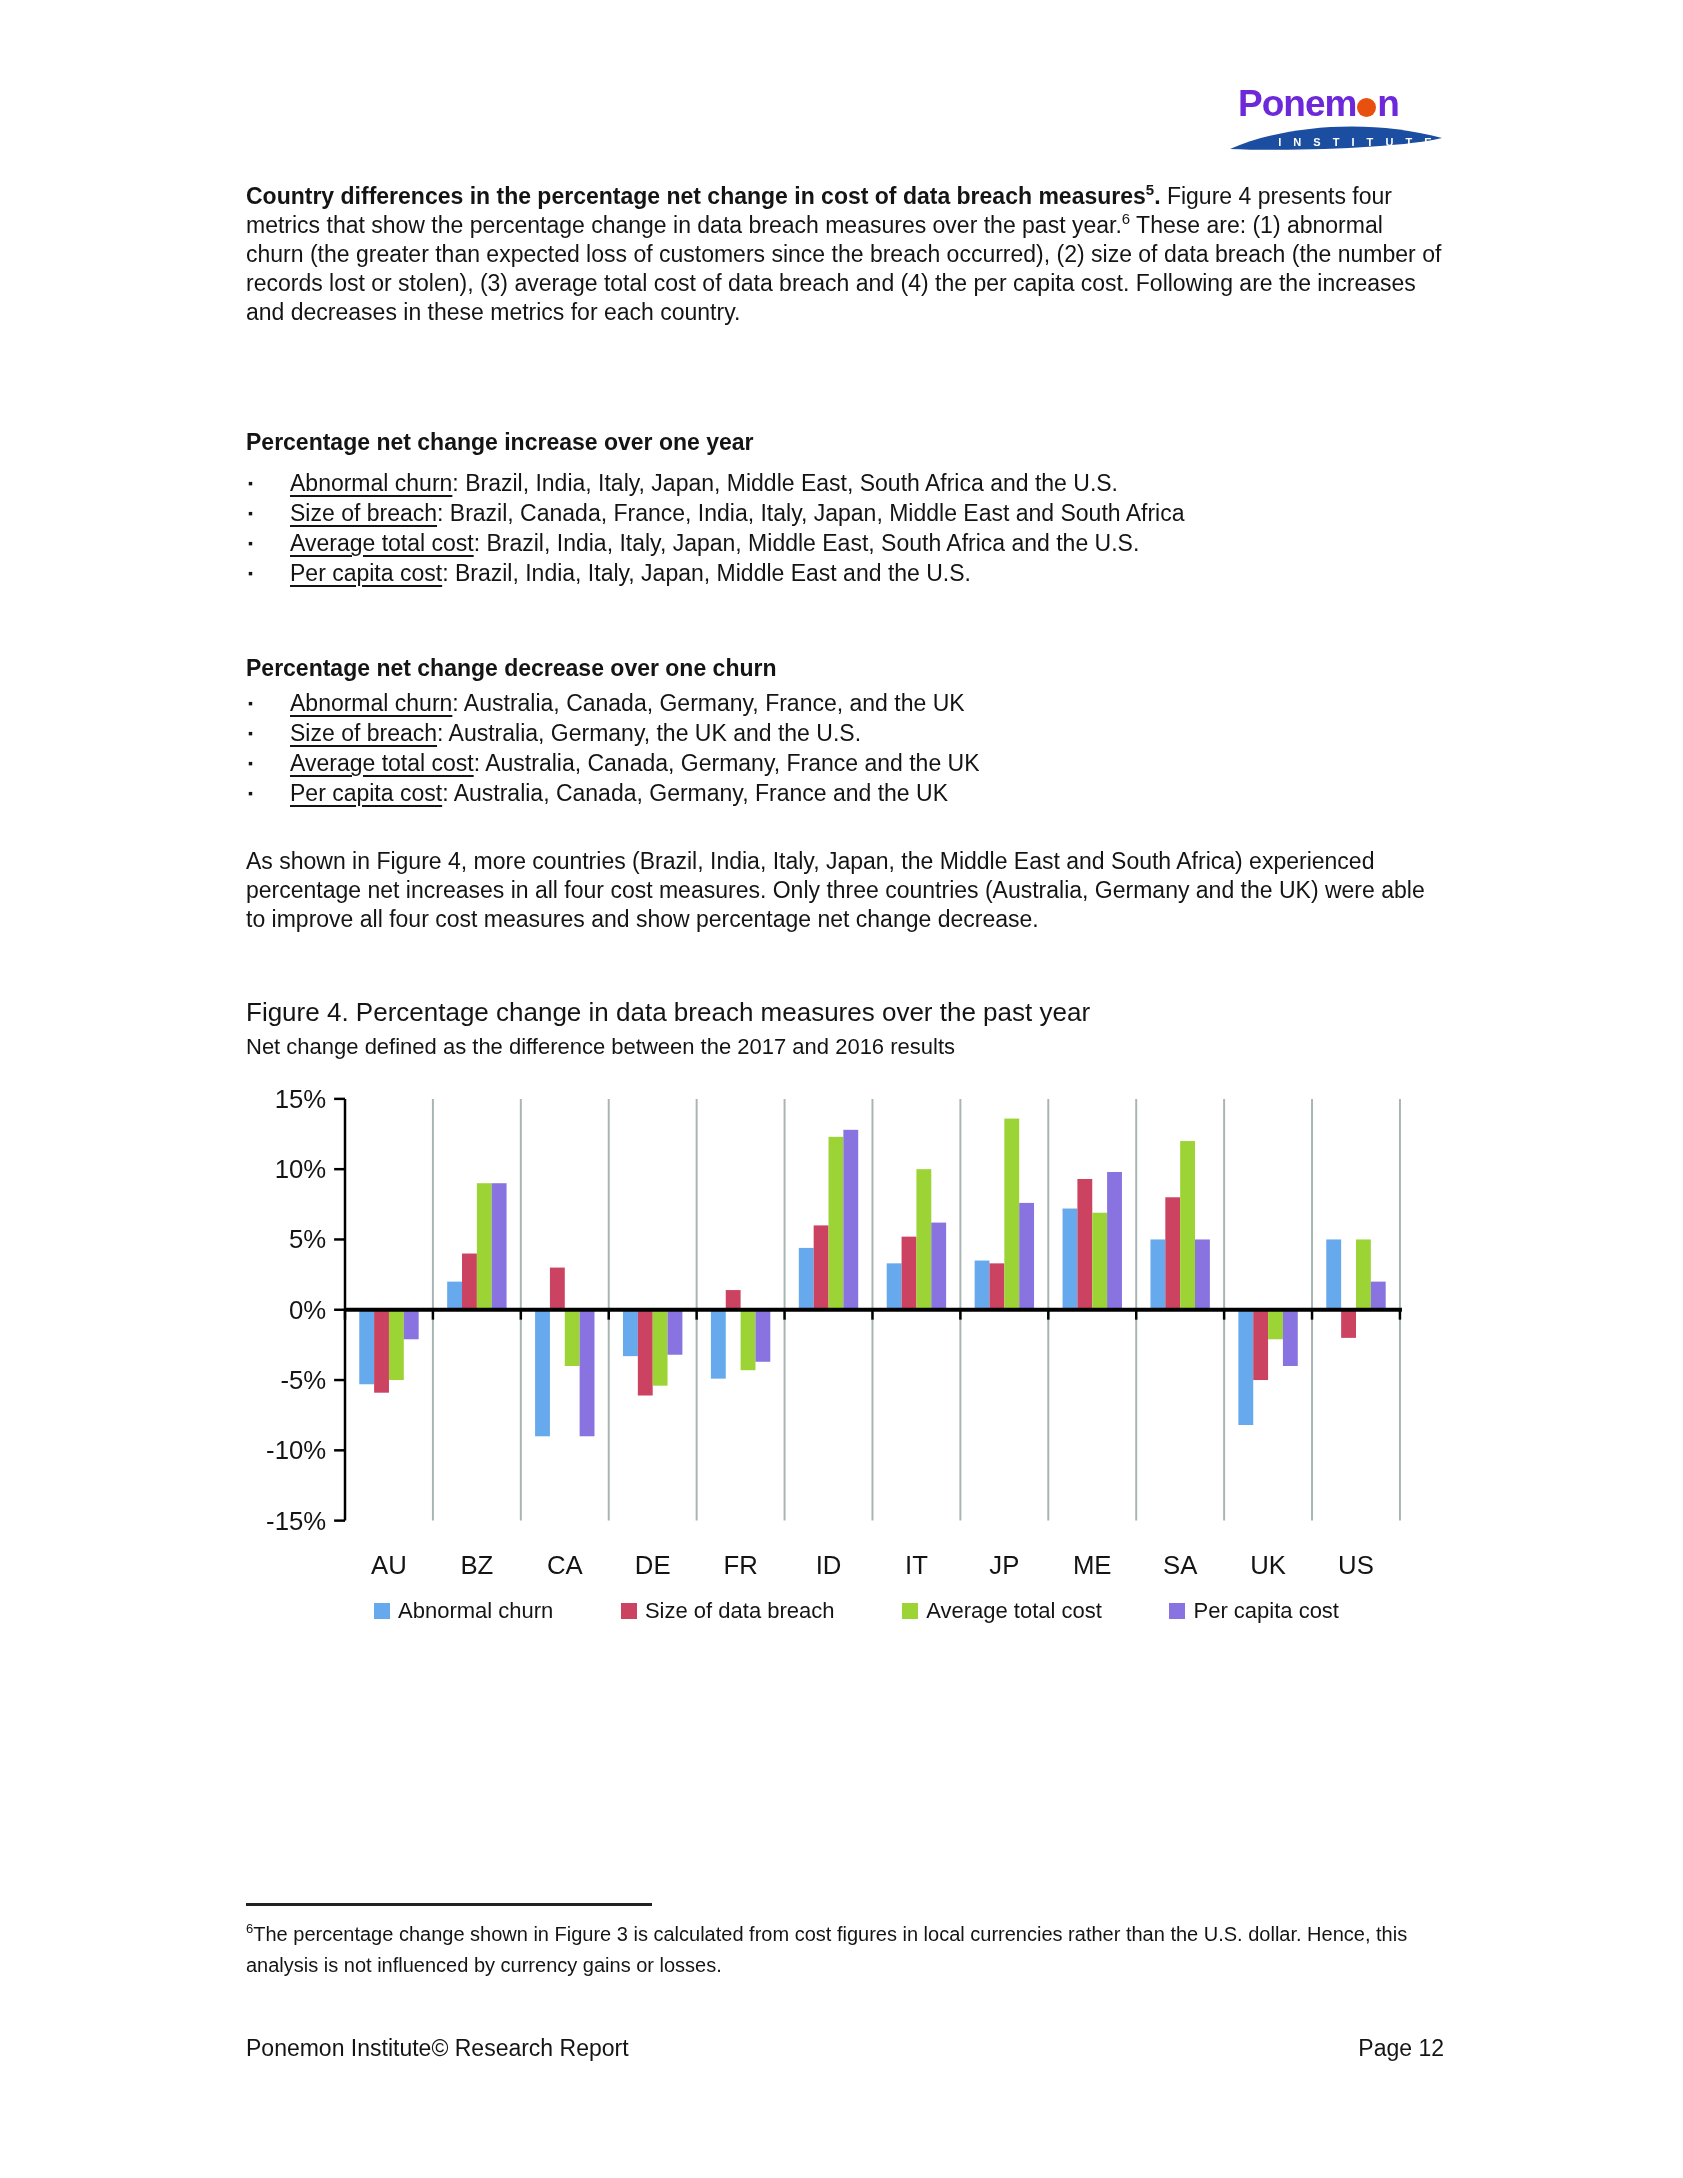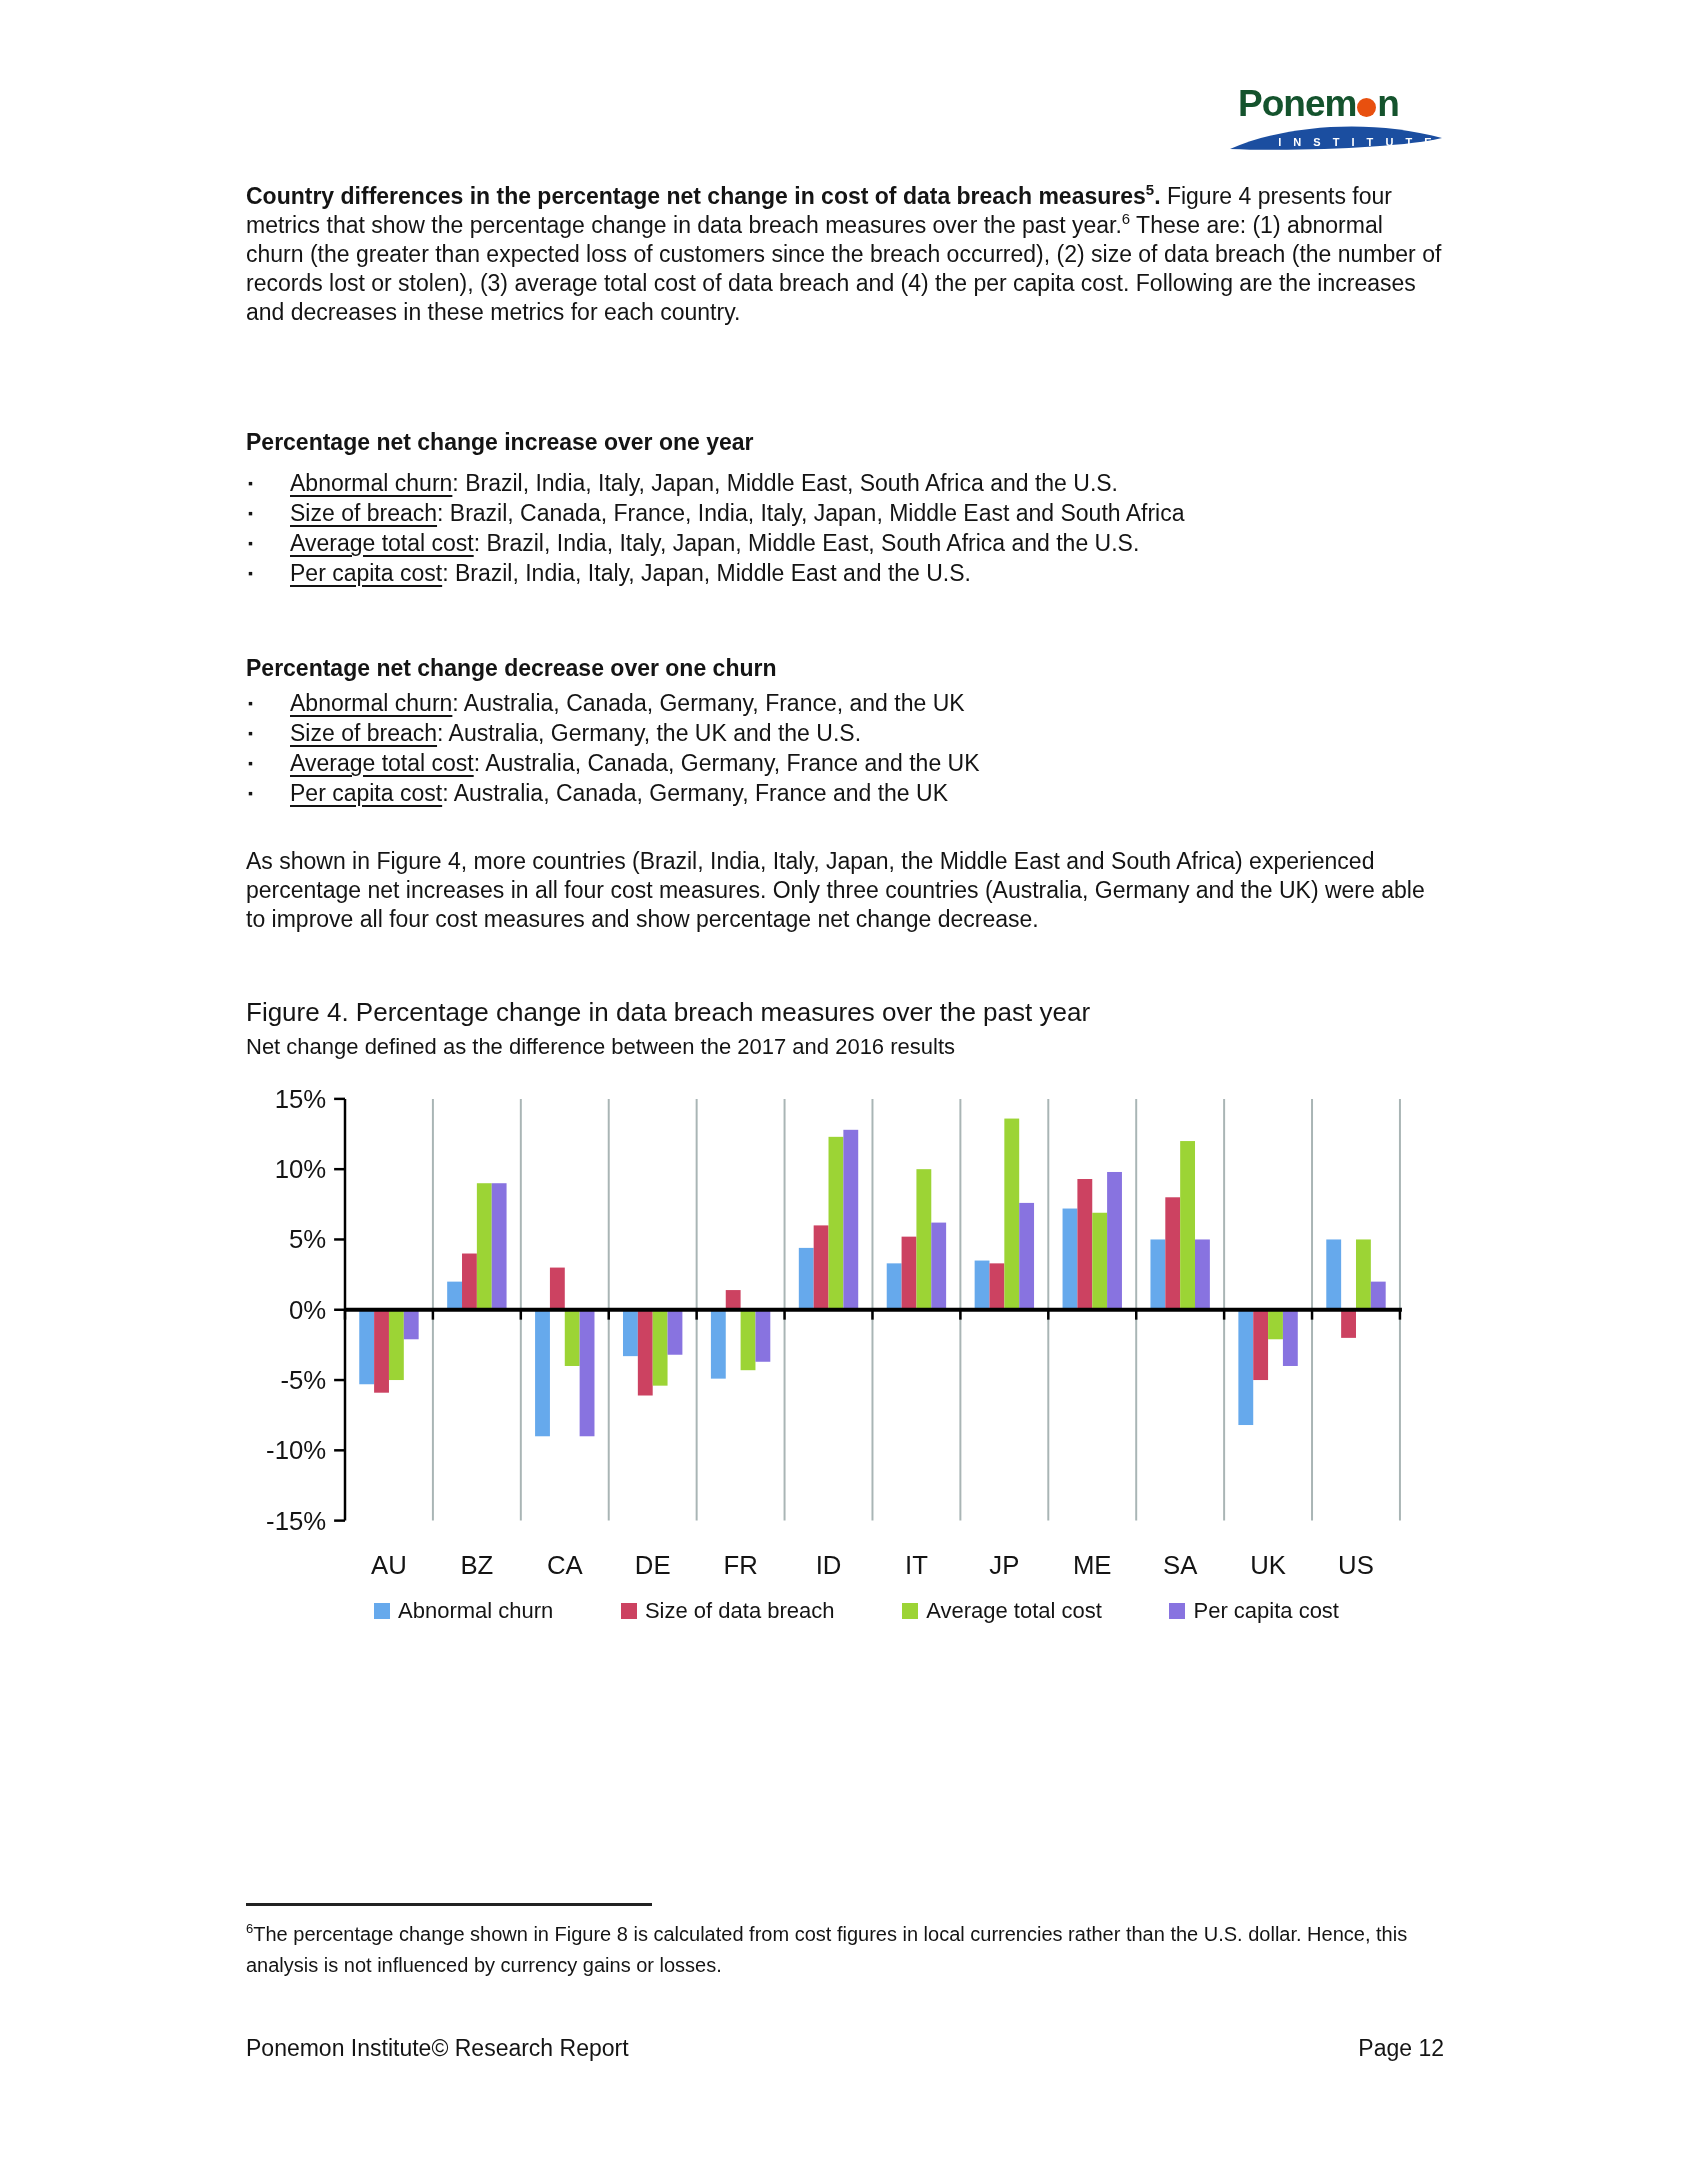--- a/index.html
+++ b/index.html
@@ -7,21 +7,21 @@
   body {
     width:1683px; height:2178px; background:#ffffff; position:relative;
     font-family:"Liberation Sans", sans-serif; color:#141414;
     -webkit-font-smoothing:antialiased;
   }
   .abs { position:absolute; }
 
   
   .logo { left:1228px; top:83px; width:218px; height:71px; }
   .logo-word { position:absolute; left:10px; top:0; font-size:37px; font-weight:bold;
-               color:#14532d; letter-spacing:-1px; white-space:nowrap; z-index:2; }
+               color:#6d28d9; letter-spacing:-1px; white-space:nowrap; z-index:2; }
   .logo-dot { display:inline-block; width:19px; height:19px; border-radius:50%;
               background:#e8500f; position:relative; top:1px; margin:0 1px; }
   .logo-swoosh { position:absolute; left:0; bottom:0; width:218px; height:36px; z-index:1; }
   .logo-sub { position:absolute; right:10px; bottom:6px; z-index:3; color:#ffffff;
               font-size:11px; font-weight:bold; letter-spacing:4.5px; white-space:nowrap; }
 
   
   .textcol { left:246px; width:1200px; font-size:23px; line-height:29px; }
   .b { font-weight:bold; }
   sup.fn { font-size:15px; vertical-align:super; line-height:0; }
@@ -208,20 +208,20 @@
     </div>
     <div class="legend-item">
       <span class="swatch" style="background: rgb(136, 115, 224);"></span>
       <span class="legend-label">Per capita cost</span>
     </div>
   </div>
 
 <div class="abs fnrule"></div>
 
 <div class="abs footnotes">
-  <div><sup class="fn">6</sup><span>The percentage change shown in Figure 8 is calculated from cost figures in local currencies rather than the U.S. dollar. Hence, this analysis is not influenced by currency gains or losses.</span></div>
+  <div><sup class="fn">6</sup><span>The percentage change shown in Figure 3 is calculated from cost figures in local currencies rather than the U.S. dollar. Hence, this analysis is not influenced by currency gains or losses.</span></div>
 </div>
 
 <div class="abs pagefooter">
   <span>Ponemon Institute© Research Report</span>
   <span>Page 12</span>
 </div>
 
 
 </body></html>

